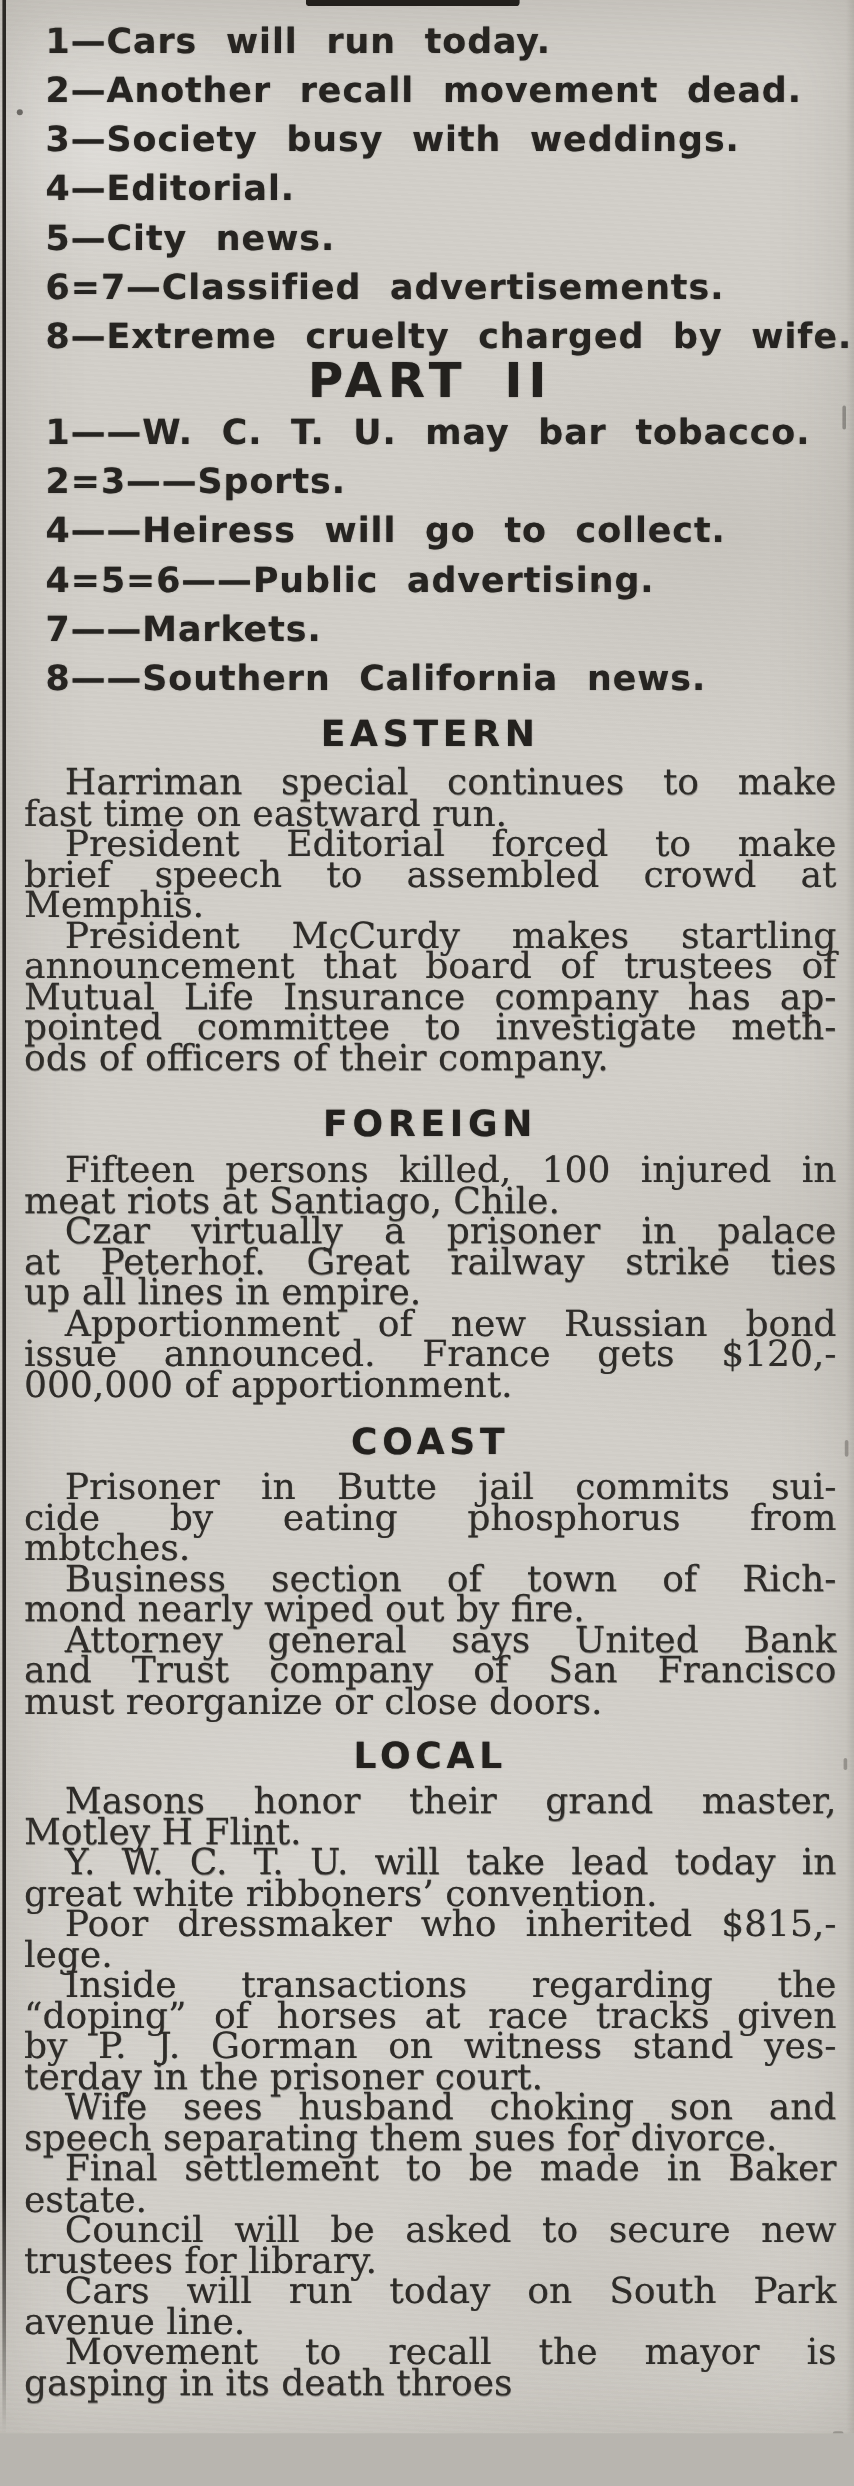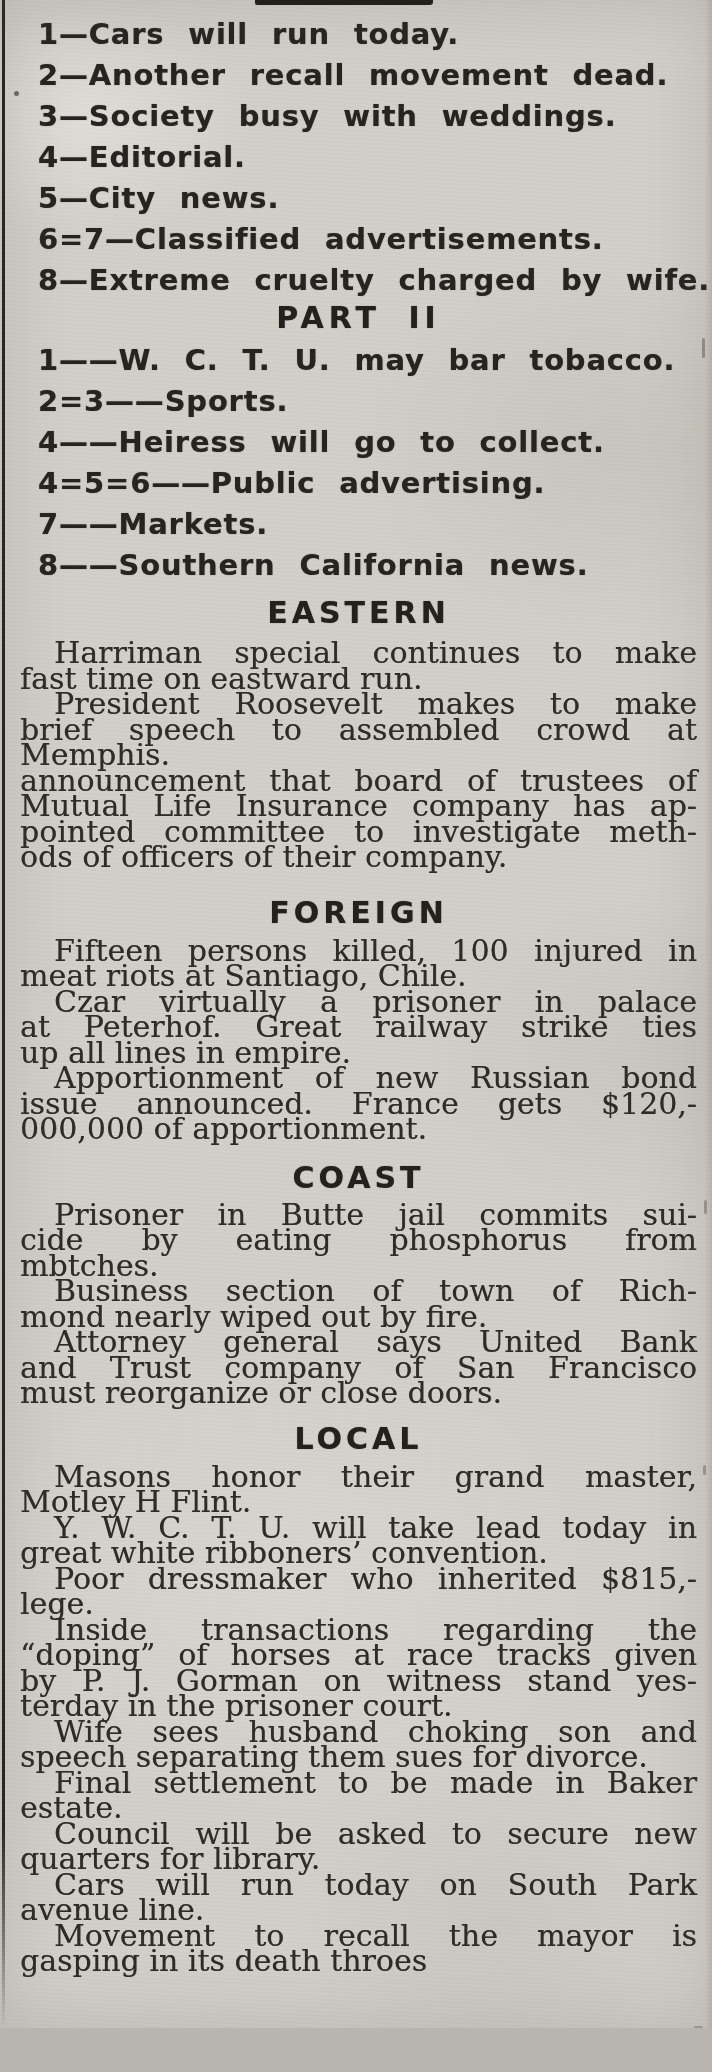--- a/index.html
+++ b/index.html
@@ -66,21 +66,21 @@
 
   
   .part-heading, .sec-h {
     text-align: center;
     font-family: "DejaVu Sans", "Liberation Sans", sans-serif;
     font-weight: bold;
     color: #23211e;
     text-shadow: 0 0 1px rgba(35,33,30,0.6);
   }
   .part-heading {
-    font-size: 30px; line-height: 32px;
+    font-size: 40px; line-height: 32px;
     letter-spacing: 5px; word-spacing: 12px;
     margin: 1px 0 6px 0;
   }
   .sec-h { font-size: 30px; line-height: 32px; letter-spacing: 4px; }
   .sec-eastern .sec-h { margin: 11px 0 11px 0; }
   .sec-foreign .sec-h { margin: 27px 0 9px 0; text-align: center; }
   .sec-coast   .sec-h { margin: 20px 0 8px 0; }
   .sec-local   .sec-h { margin: 17px 0 9px 0; }
 
   
@@ -132,25 +132,26 @@
       </div>
 
     <section class="sec-eastern">
       <div class="sec-h">EASTERN</div>
       <div class="paras">
           <div class="para">
             <div class="ln ind just">Harriman special continues to make</div>
             <div class="ln">fast time on eastward run.</div>
           </div>
           <div class="para">
-            <div class="ln ind just">President Roosevelt makes to make</div>
+            <div class="ln ind just">President Editorial forced to make</div>
             <div class="ln just">brief speech to assembled crowd at</div>
             <div class="ln">Memphis.</div>
           </div>
           <div class="para">
+            <div class="ln ind just">President McCurdy makes startling</div>
             <div class="ln just">announcement that board of trustees of</div>
             <div class="ln just">Mutual Life Insurance company has ap-</div>
             <div class="ln just">pointed committee to investigate meth-</div>
             <div class="ln">ods of officers of their company.</div>
           </div>
         </div>
     </section>
 
     <section class="sec-foreign">
       <div class="sec-h">FOREIGN</div>
@@ -216,21 +217,21 @@
           <div class="para">
             <div class="ln ind just">Wife sees husband choking son and</div>
             <div class="ln">speech separating them sues for divorce.</div>
           </div>
           <div class="para">
             <div class="ln ind just">Final settlement to be made in Baker</div>
             <div class="ln">estate.</div>
           </div>
           <div class="para">
             <div class="ln ind just">Council will be asked to secure new</div>
-            <div class="ln">quarters for library.</div>
+            <div class="ln">trustees for library.</div>
           </div>
           <div class="para">
             <div class="ln ind just">Cars will run today on South Park</div>
             <div class="ln">avenue line.</div>
           </div>
           <div class="para">
             <div class="ln ind just">Movement to recall the mayor is</div>
             <div class="ln">gasping in its death throes</div>
           </div>
         </div>

